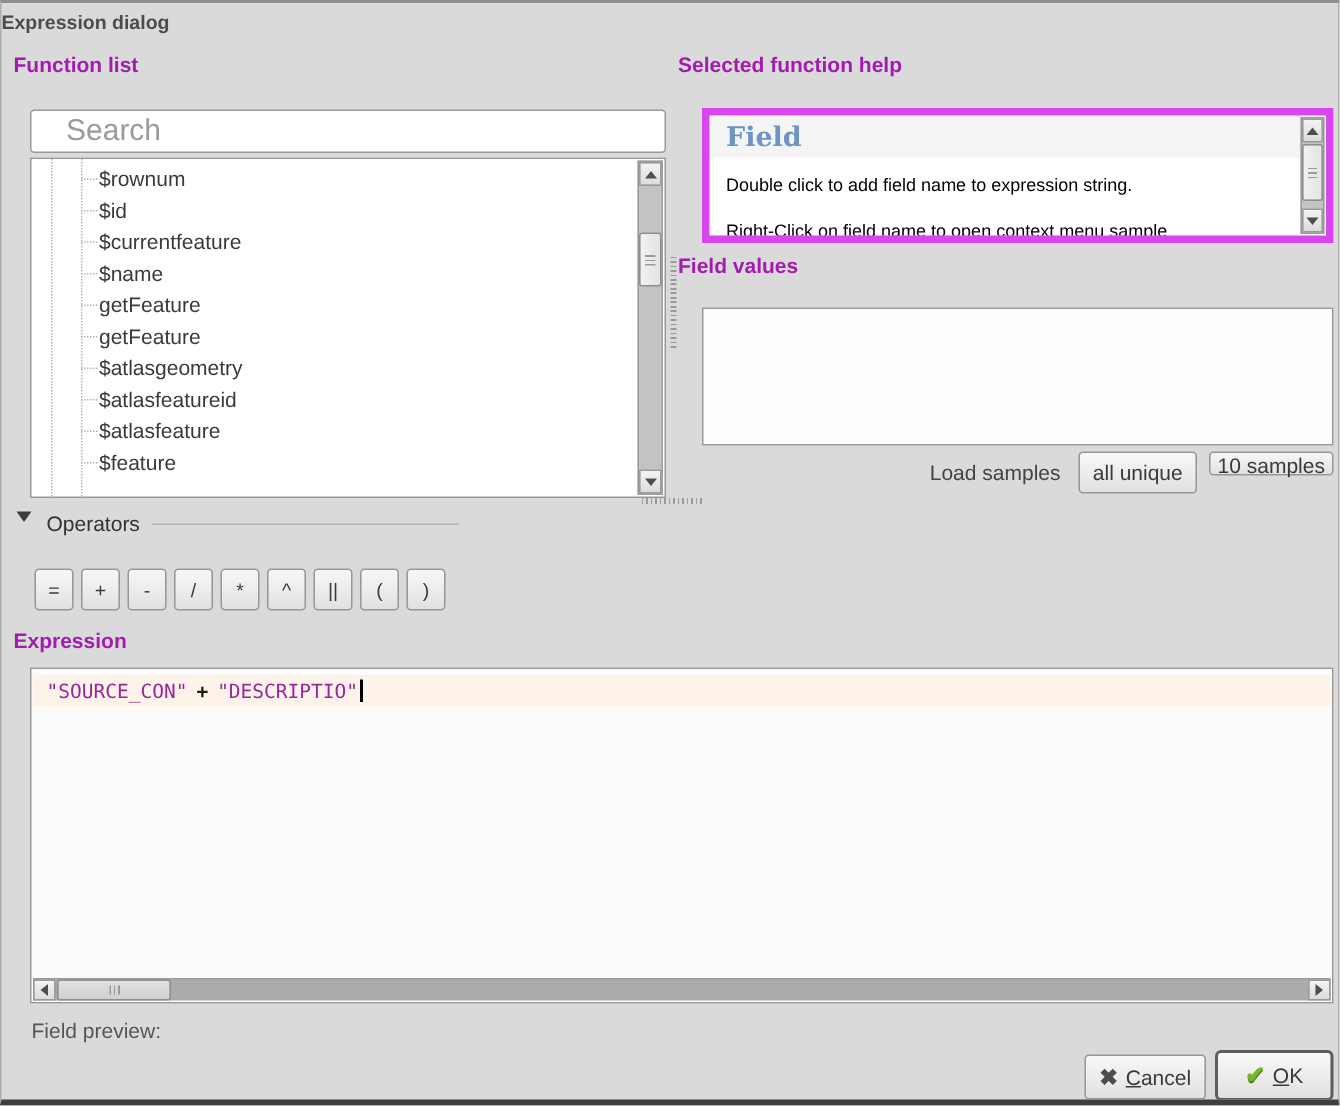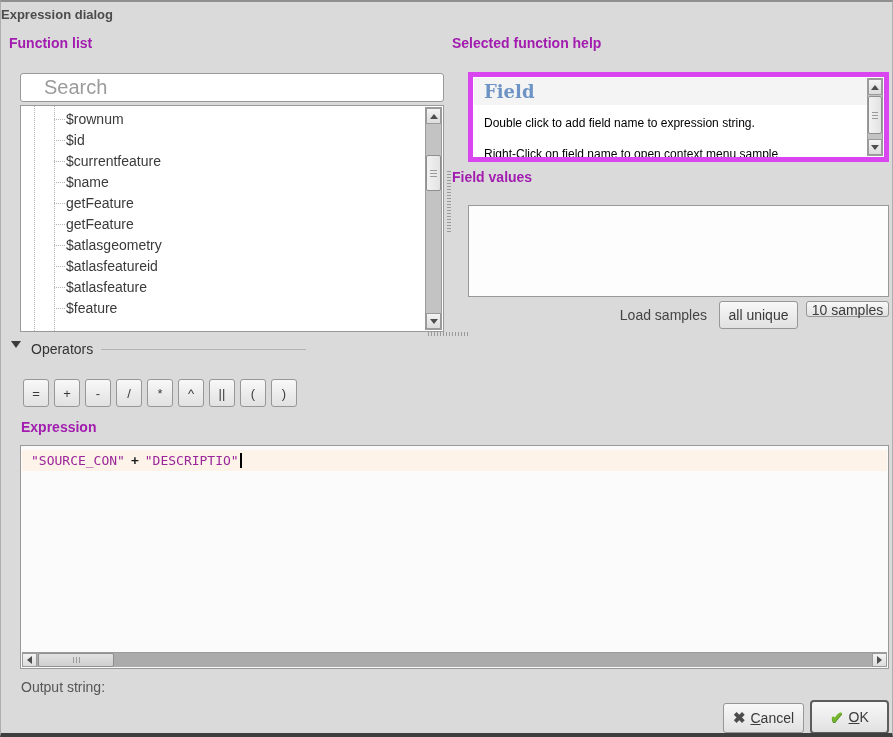--- a/index.html
+++ b/index.html
@@ -252,39 +252,39 @@
 
       <button class="btn op-btn">^</button>
 
       <button class="btn op-btn">||</button>
 
       <button class="btn op-btn">(</button>
 
       <button class="btn op-btn">)</button>
     </div>
 
-  <div class="section-label" style="left:20px; top:417px;">Expression</div>
+  <div class="section-label" style="left:8px; top:417px;">Expression</div>
 
   <div id="editor">
     <div id="cur-line"></div>
     <div id="code-line"><span class="tok-field">"SOURCE_CON"</span><span class="tok-op">+</span><span class="tok-field">"DESCRIPTIO"</span><span id="caret"></span></div>
     <div id="hsb">
       <div class="sb-btn" id="hsb-left">
           <div class="tri-left"></div>
         </div>
       <div id="hsb-thumb">
           <div class="grip-v"></div>
         </div>
       <div class="sb-btn" id="hsb-right">
           <div class="tri-right"></div>
         </div>
     </div>
   </div>
 
-  <div id="output-preview">Output string:</div>
+  <div id="output-preview">Field preview:</div>
 
   <button id="btn-cancel" class="btn">
     <span class="x-icon">✖</span>
     <span><span class="mnemonic">C</span><span>ancel</span></span>
   </button>
   <button id="btn-ok" class="btn">
     <span class="check-icon">✔</span>
     <span><span class="mnemonic">O</span><span>K</span></span>
   </button>
 

